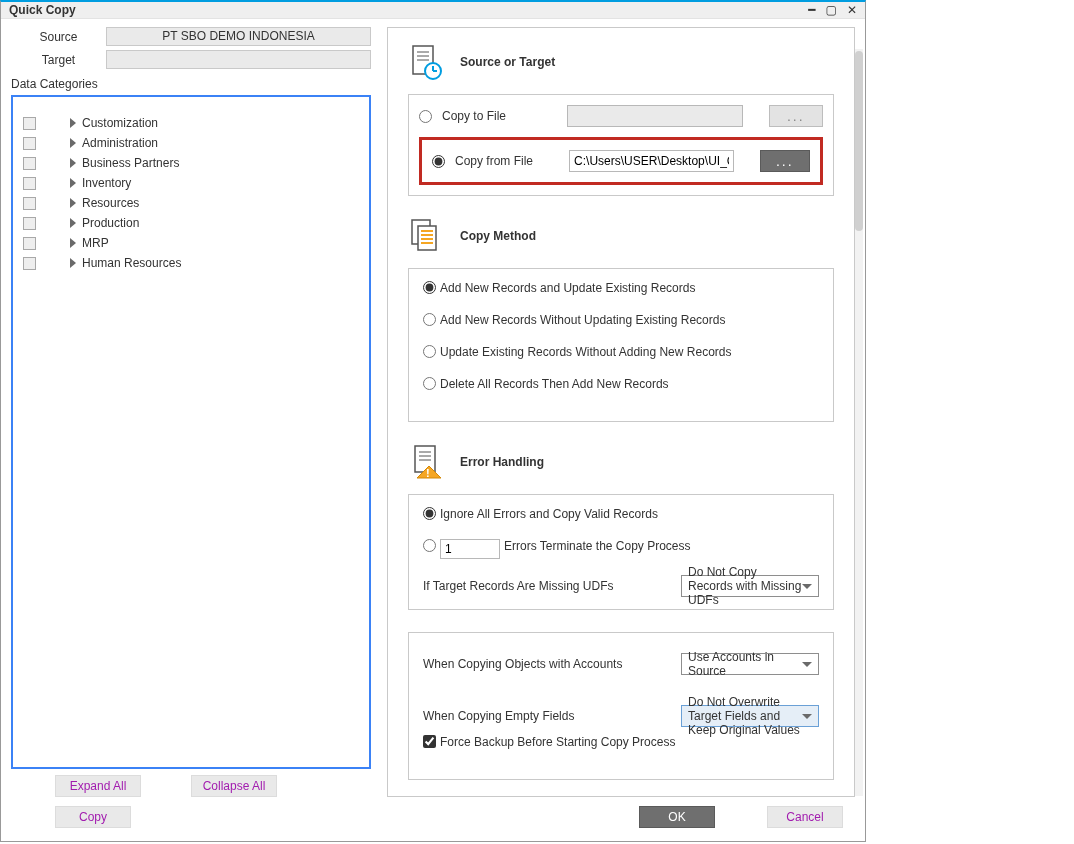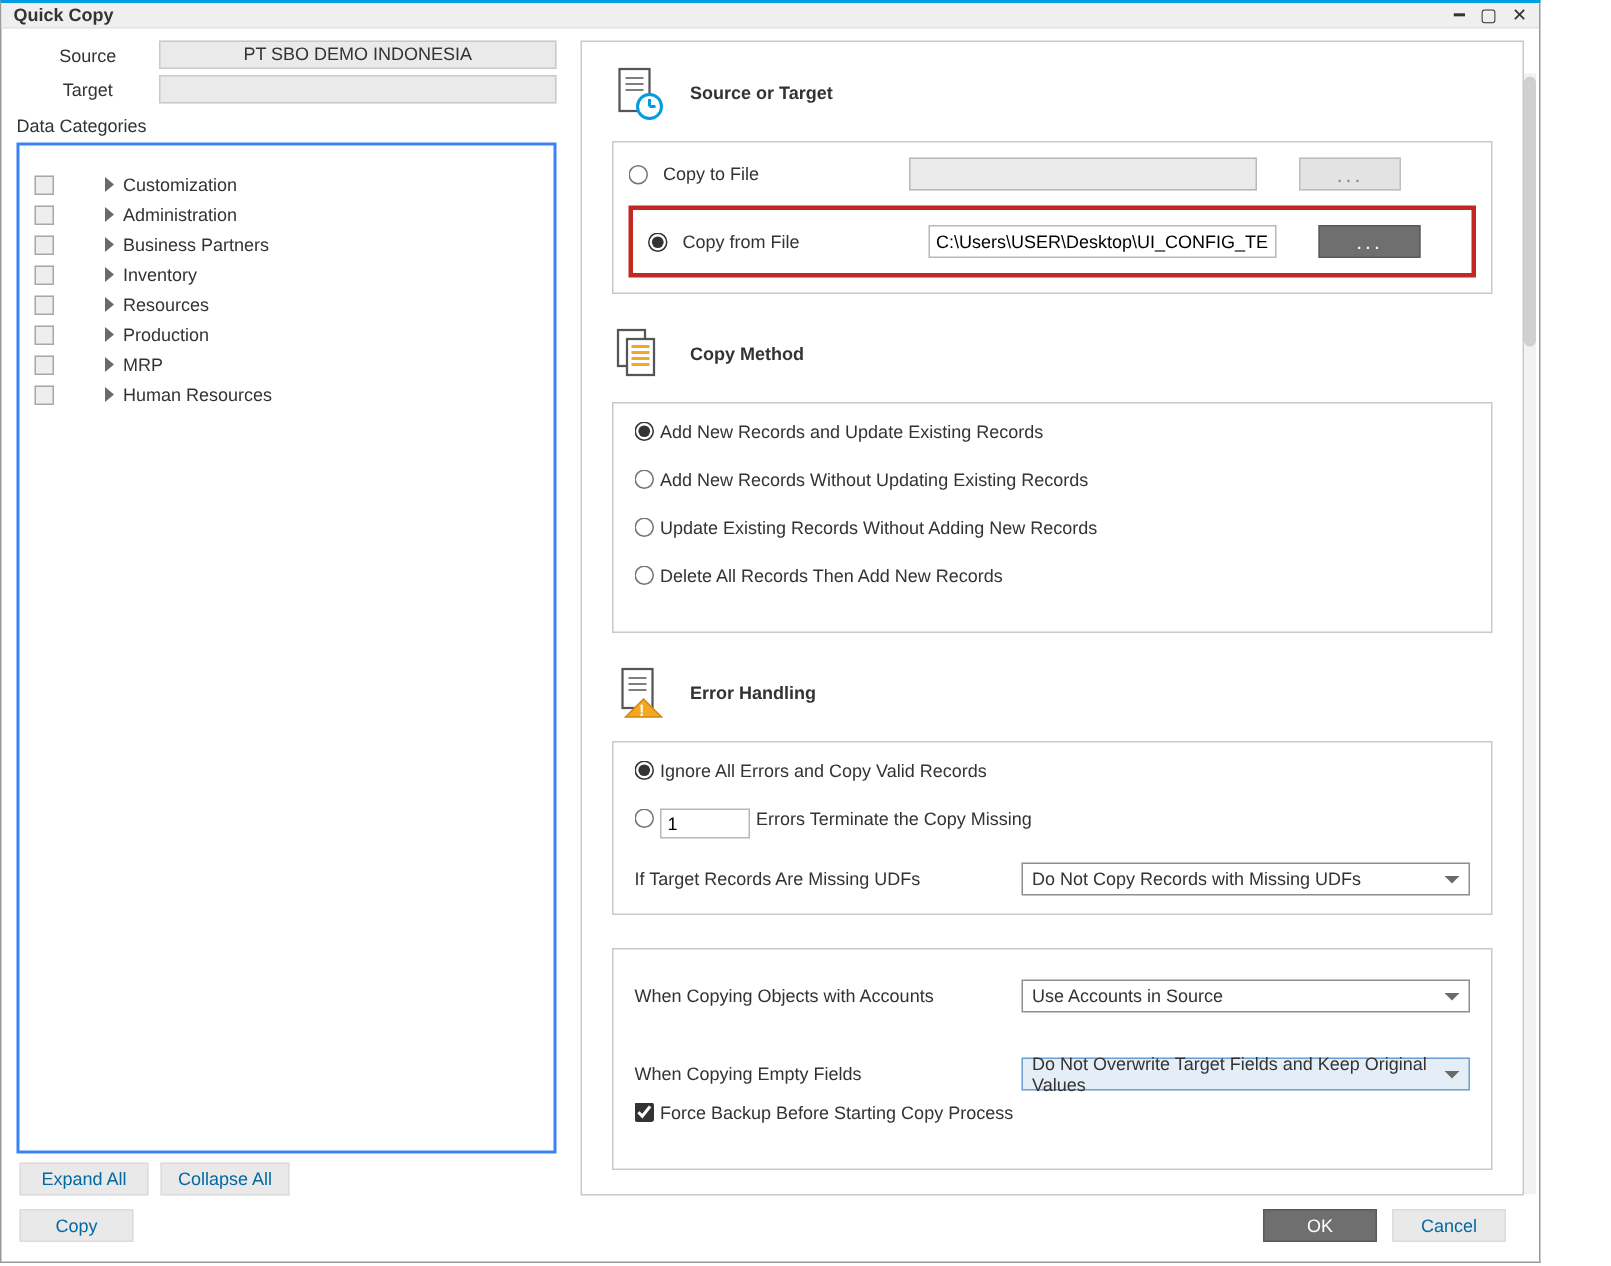--- a/index.html
+++ b/index.html
@@ -34,21 +34,21 @@
     font-size: 28px;
     letter-spacing: 4px;
     font-family: "Segoe UI", Arial, sans-serif;
     pointer-events: none;
   }
   .window {
     border-top: 2px solid #009de0;
     border-left: 1px solid #999;
     border-right: 1px solid #999;
     border-bottom: 1px solid #999;
-    width: 1027px;
+    width: 866px;
     height: 842px;
     background: #fff;
     position: relative;
     display: flex;
     flex-direction: column;
     z-index: 1;
   }
   .titlebar {
     background: #efefef;
     border-bottom: 1px solid #e3e3e3;
@@ -129,25 +129,26 @@
   }
   .tree-item .lbl { font-size: 12px; }
   .leftcol .bottom-btns {
     display: flex;
     gap: 8px;
     padding: 6px 0 0 2px;
   }
   .btn-disabled {
     background: #e9e9e9;
     border: 1px solid #dcdcdc;
-    color: #0369a1;
+    color: #a21caf;
     height: 22px;
     min-width: 86px;
     padding: 0 10px;
     font-size: 12px;
+    margin-left: 42px;
   }
   .rightcol {
     flex: 1;
     border: 1px solid #c9c9c9;
     padding: 16px 20px 10px 20px;
     overflow: auto;
     position: relative;
   }
   
   .outer-scroll {
@@ -451,21 +452,21 @@
           <span class="title">Error Handling</span>
         </div>
         <div class="box">
           <div class="eh-row">
               <input type="radio" name="eh" checked="" style="">
               <span>Ignore All Errors and Copy Valid Records</span>
             </div>
           <div class="eh-row">
             <input type="radio" name="eh" style="">
             <input class="eh-numinput" value="1" style="">
-            <span>Errors Terminate the Copy Missing</span>
+            <span>Errors Terminate the Copy Process</span>
           </div>
           <div class="udf-row">
             <span class="lbl2">If Target Records Are Missing UDFs</span>
             <div class="dropdown">
               <span>Do Not Copy Records with Missing UDFs</span>
               <span class="dd-arrow"></span>
             </div>
           </div>
         </div>
 

